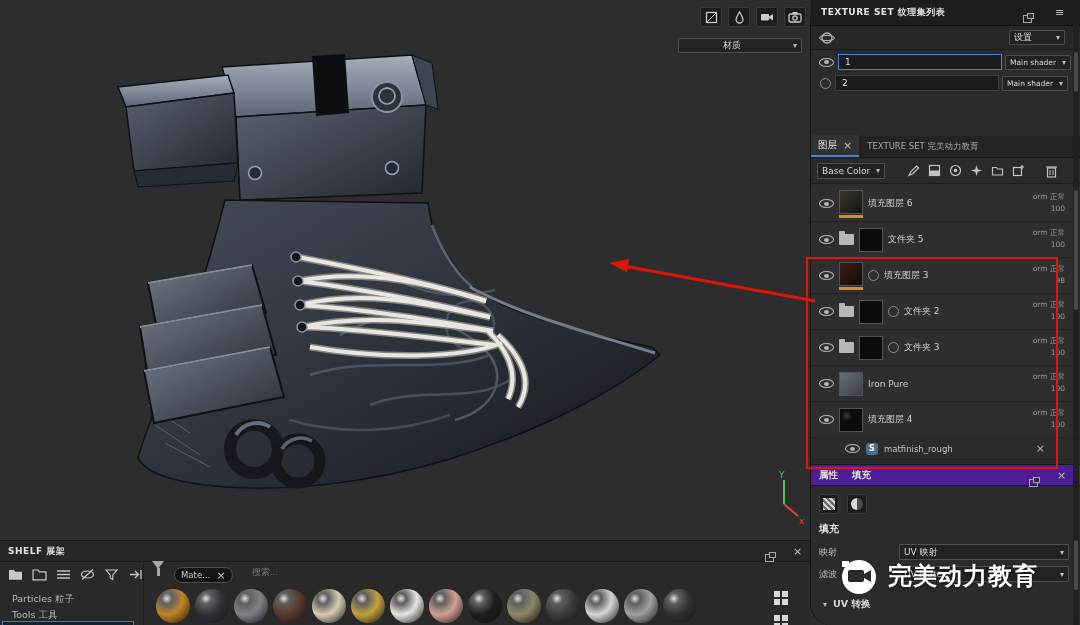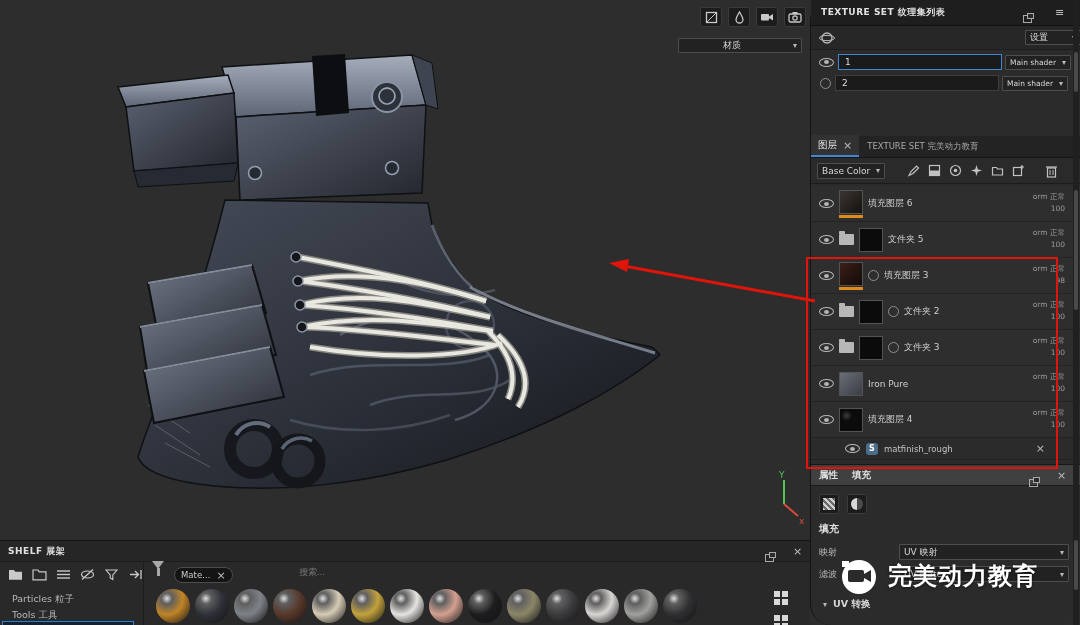--- a/index.html
+++ b/index.html
@@ -54,21 +54,21 @@
     display:flex; align-items:center; gap:5px; padding-left:8px; }
   .lr-name { color:#cfcfcf; font-size:9px; white-space:nowrap; }
   .lr-meta { position:absolute; right:16px; top:5px; width:52px; text-align:right; color:#9a9a9a; font-size:7.5px; line-height:12px; }
   .colwrap { display:inline-flex; flex-direction:column; align-items:center; gap:1px; }
   .colorbar { width:24px; height:3px; background:#e0891c; }
   .sub-row { position:absolute; left:0; top:438px; width:270px; height:22px; background:#2b2b2b; border-bottom:1px solid #222;
     display:flex; align-items:center; gap:6px; padding-left:34px; }
   .s-badge { width:12px; height:12px; border-radius:3px; background:#4a6e8a; color:#fff; font-size:8px; font-weight:bold;
     display:flex; align-items:center; justify-content:center; }
 
-  .props-header { position:absolute; left:0; top:464px; width:270px; height:22px; background:#404040; border-top:1px solid #171717;
+  .props-header { position:absolute; left:0; top:464px; width:270px; height:22px; background:#4c1d95; border-top:1px solid #171717;
     border-bottom:1px solid #1a1a1a; display:flex; align-items:center; gap:14px; padding-left:8px; }
   .props-header .t { color:#e0e0e0; font-size:9.5px; font-weight:bold; }
   .pbtn { position:absolute; width:20px; height:20px; background:#1b1b1b; border:1px solid #3c3c3c; border-radius:2px;
     display:flex; align-items:center; justify-content:center; }
   .half-circle { width:12px; height:12px; border-radius:50%; background:linear-gradient(90deg,#d8d8d8 50%,#4a4a4a 50%); }
   .checker { width:12px; height:12px; background:
     linear-gradient(45deg,#cfcfcf 25%,#6a6a6a 25%,#6a6a6a 50%,#cfcfcf 50%,#cfcfcf 75%,#6a6a6a 75%); background-size:6px 6px; }
   .prop-label { color:#bdbdbd; font-size:9px; }
   .prop-dd { position:absolute; left:88px; width:170px; height:16px; }
   .right-scroll { position:absolute; right:1px; top:0; width:6px; height:625px; background:#202020; }
@@ -80,21 +80,21 @@
     display:flex; align-items:center; }
   .shelf-title { color:#e0e0e0; font-size:9px; font-weight:bold; letter-spacing:.5px; margin-left:8px; }
   .shelf-vdiv { position:absolute; left:143px; top:21px; width:1px; height:64px; background:#1c1c1c; }
   .tool-ic { width:15px; height:13px; display:inline-block; }
   .tree-item { position:absolute; left:12px; color:#b8b8b8; font-size:9.5px; }
   .funnel { width:0; height:0; border-left:6px solid transparent; border-right:6px solid transparent; border-top:8px solid #a8a8a8; position:relative; }
   .funnel::after { content:''; position:absolute; left:-1.5px; top:-1px; width:3px; height:8px; background:#a8a8a8; }
   .tag-pill { height:16px; background:#141414; border:1px solid #4c4c4c; border-radius:8px; color:#c9c9c9; font-size:8.5px;
     display:flex; align-items:center; gap:6px; padding:0 6px; }
   .search-in { position:absolute; left:252px; top:26px; width:120px; background:transparent; border:none; outline:none;
-    color:#9a9a9a; font-size:9px;text-align:center; }
+    color:#9a9a9a; font-size:9px; }
   .swatch { width:34px; height:34px; border-radius:50%; flex:0 0 auto; }
   .grid-ic { display:grid; grid-template-columns:6px 6px; grid-template-rows:6px 6px; gap:2px; }
   .grid-ic i { background:#d8d8d8; }
 
   
   #red-box { position:absolute; left:806px; top:257px; width:252px; height:212px; border:2px solid #e01408; z-index:45; pointer-events:none; }
   #arrow-overlay { position:absolute; left:0; top:0; width:1080px; height:625px; z-index:46; pointer-events:none; }
   #watermark { position:absolute; left:838px; top:550px; width:230px; height:52px; z-index:60; display:flex; align-items:center; gap:8px; }
   #wm-text { color:#ffffff; font-size:24px; font-weight:bold; text-shadow:0 1px 3px rgba(0,0,0,.6); letter-spacing:1px; white-space:nowrap; }
 </style>
@@ -254,21 +254,21 @@
       <span class="ts-title">TEXTURE SET 纹理集列表</span>
       <span class="abs" style="left:212px;top:8px"><span class="float-ic"></span></span>
       <span class="abs xbtn" style="left:244px;top:7px">≡</span>
     </div>
 
     <div class="ts-settings">
       <svg class="abs" style="left:8px;top:4px" width="16" height="16">
         <circle cx="8" cy="8" r="5" fill="none" stroke="#b8b8b8" stroke-width="1.3"></circle>
         <ellipse cx="8" cy="8" rx="7.5" ry="2.6" fill="none" stroke="#b8b8b8" stroke-width="1"></ellipse>
       </svg>
-      <div class="dropdown abs" style="left:214px;top:4px;width:56px;height:15px">
+      <div class="dropdown abs" style="left:198px;top:4px;width:56px;height:15px">
         <span>设置</span>
         <span class="chev">▾</span>
       </div>
     </div>
 
     <div class="set-row" style="top:52px">
       <span class="eye" style="margin-left:8px"></span>
       <div class="set-box sel">1</div>
       <div class="dropdown shader-dd">
         <span>Main shader</span>

